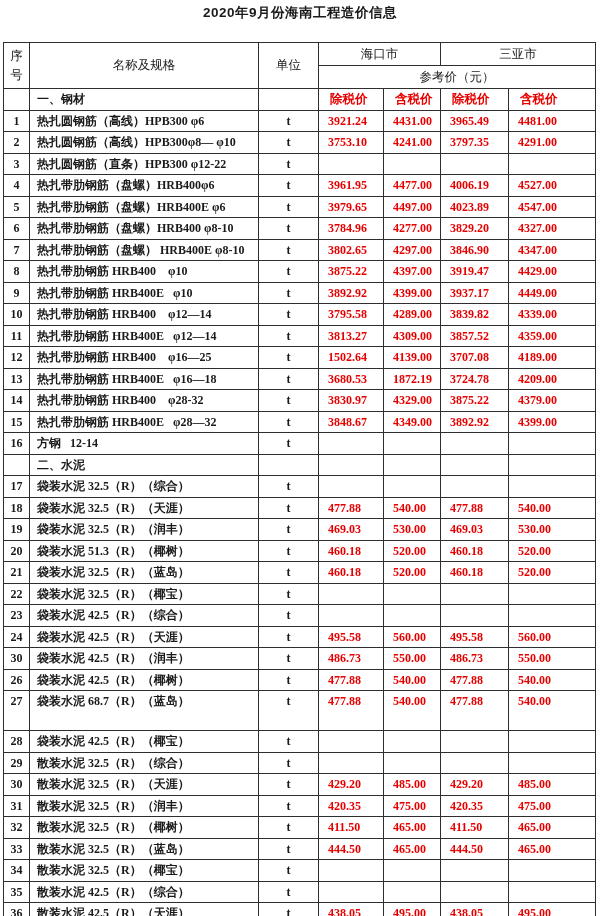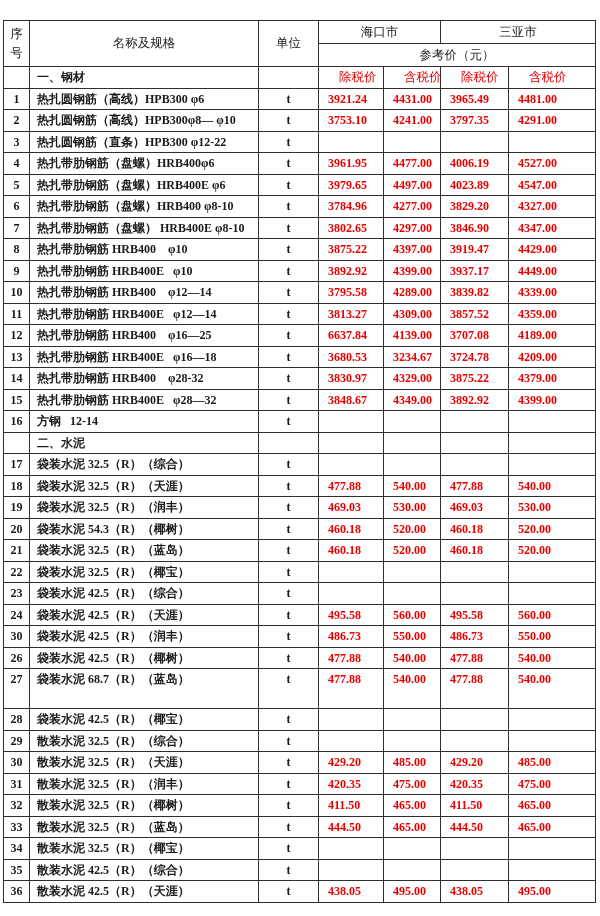--- a/index.html
+++ b/index.html
@@ -54,26 +54,27 @@
   .price-table tbody td { font-weight: 700; }
   td.c-no   { text-align: center; }
   td.c-name { text-align: left; padding-left: 7px; white-space: pre; }
   td.c-unit { text-align: center; }
   td.c-val  {
     text-align: left;
     padding-left: 9px;
     color: var(--red, #e60000);
     white-space: pre;
   }
-  tr.labels-row td.c-val { font-weight: 400; font-size: 12.5px; padding-left: 20px; }
+  tr.labels-row td.c-val { font-weight: 700; font-size: 12.5px; padding-left: 11px; }
 </style>
 </head>
 <body>
 
 <div class="page">
+  <div class="page-title">2020年9月份海南工程造价信息</div>
 
   <table class="price-table">
     <colgroup>
       <col style="width:26px">
       <col style="width:229px">
       <col style="width:60px">
       <col style="width:65px">
       <col style="width:57px">
       <col style="width:68px">
       <col style="width:87px">
@@ -196,31 +197,31 @@
     <td class="c-unit">t</td>
     <td class="c-val">3813.27</td>
     <td class="c-val">4309.00</td>
     <td class="c-val">3857.52</td>
     <td class="c-val">4359.00</td>
   </tr>
         <tr>
     <td class="c-no">12</td>
     <td class="c-name">热扎带肋钢筋 HRB400    φ16—25</td>
     <td class="c-unit">t</td>
-    <td class="c-val">6637.84</td>
+    <td class="c-val">1502.64</td>
     <td class="c-val">4139.00</td>
     <td class="c-val">3707.08</td>
     <td class="c-val">4189.00</td>
   </tr>
         <tr>
     <td class="c-no">13</td>
     <td class="c-name">热扎带肋钢筋 HRB400E   φ16—18</td>
     <td class="c-unit">t</td>
     <td class="c-val">3680.53</td>
-    <td class="c-val">3234.67</td>
+    <td class="c-val">1872.19</td>
     <td class="c-val">3724.78</td>
     <td class="c-val">4209.00</td>
   </tr>
         <tr>
     <td class="c-no">14</td>
     <td class="c-name">热扎带肋钢筋 HRB400    φ28-32</td>
     <td class="c-unit">t</td>
     <td class="c-val">3830.97</td>
     <td class="c-val">4329.00</td>
     <td class="c-val">3875.22</td>
@@ -275,21 +276,21 @@
     <td class="c-no">19</td>
     <td class="c-name">袋装水泥 32.5（R）（润丰）</td>
     <td class="c-unit">t</td>
     <td class="c-val">469.03</td>
     <td class="c-val">530.00</td>
     <td class="c-val">469.03</td>
     <td class="c-val">530.00</td>
   </tr>
         <tr>
     <td class="c-no">20</td>
-    <td class="c-name">袋装水泥 54.3（R）（椰树）</td>
+    <td class="c-name">袋装水泥 51.3（R）（椰树）</td>
     <td class="c-unit">t</td>
     <td class="c-val">460.18</td>
     <td class="c-val">520.00</td>
     <td class="c-val">460.18</td>
     <td class="c-val">520.00</td>
   </tr>
         <tr>
     <td class="c-no">21</td>
     <td class="c-name">袋装水泥 32.5（R）（蓝岛）</td>
     <td class="c-unit">t</td>

